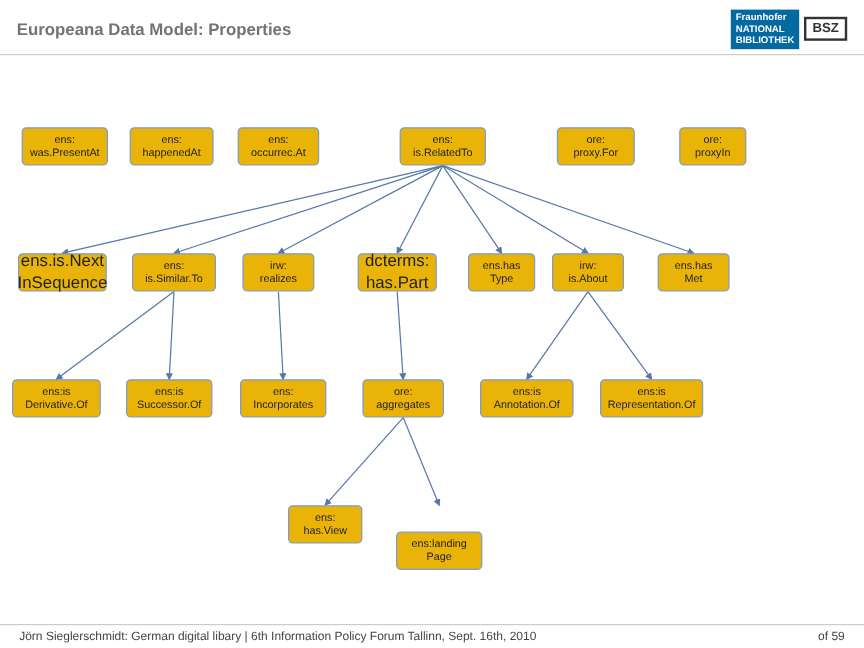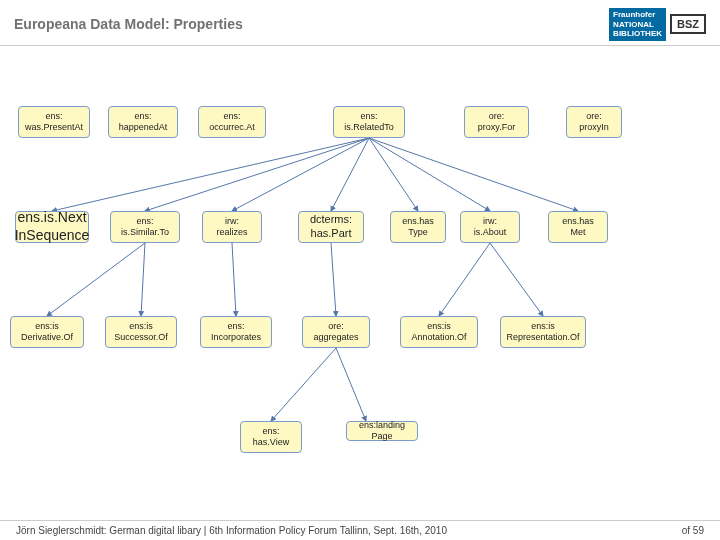--- a/index.html
+++ b/index.html
@@ -58,21 +58,21 @@
       position: absolute;
       top: 0; left: 0;
       width: 720px;
       height: 460px;
       pointer-events: none;
     }
 
     
     .node {
       position: absolute;
-      background: #fef9c3;
+      background: #eab308;
       border: 1px solid #7a9ccc;
       border-radius: 4px;
       text-align: center;
       padding: 3px 5px;
       font-size: 9.5px;
       line-height: 1.3;
       color: #222;
       white-space: nowrap;
     }
 
@@ -153,21 +153,21 @@
     <div class="node" style="left: 464px; top: 60px; width: 65px; height: 32px; display: flex; align-items: center; justify-content: center; font-size: 9px; line-height: 1.25; white-space: pre;">ore:
 proxy.For</div>
     <div class="node" style="left: 566px; top: 60px; width: 56px; height: 32px; display: flex; align-items: center; justify-content: center; font-size: 9px; line-height: 1.25; white-space: pre;">ore:
 proxyIn</div>
     <div class="node" style="left: 15px; top: 165px; width: 74px; height: 32px; display: flex; align-items: center; justify-content: center; font-size: 14px; line-height: 1.25; white-space: pre;">ens.is.Next
 InSequence</div>
     <div class="node" style="left: 110px; top: 165px; width: 70px; height: 32px; display: flex; align-items: center; justify-content: center; font-size: 9px; line-height: 1.25; white-space: pre;">ens:
 is.Similar.To</div>
     <div class="node" style="left: 202px; top: 165px; width: 60px; height: 32px; display: flex; align-items: center; justify-content: center; font-size: 9px; line-height: 1.25; white-space: pre;">irw:
 realizes</div>
-    <div class="node" style="left: 298px; top: 165px; width: 66px; height: 32px; display: flex; align-items: center; justify-content: center; font-size: 11px; line-height: 1.25; white-space: pre;">dcterms:
+    <div class="node" style="left: 298px; top: 165px; width: 66px; height: 32px; display: flex; align-items: center; justify-content: center; font-size: 14px; line-height: 1.25; white-space: pre;">dcterms:
 has.Part</div>
     <div class="node" style="left: 390px; top: 165px; width: 56px; height: 32px; display: flex; align-items: center; justify-content: center; font-size: 9px; line-height: 1.25; white-space: pre;">ens.has
 Type</div>
     <div class="node" style="left: 460px; top: 165px; width: 60px; height: 32px; display: flex; align-items: center; justify-content: center; font-size: 9px; line-height: 1.25; white-space: pre;">irw:
 is.About</div>
     <div class="node" style="left: 548px; top: 165px; width: 60px; height: 32px; display: flex; align-items: center; justify-content: center; font-size: 9px; line-height: 1.25; white-space: pre;">ens.has
 Met</div>
     <div class="node" style="left: 10px; top: 270px; width: 74px; height: 32px; display: flex; align-items: center; justify-content: center; font-size: 9px; line-height: 1.25; white-space: pre;">ens:is
 Derivative.Of</div>
     <div class="node" style="left: 105px; top: 270px; width: 72px; height: 32px; display: flex; align-items: center; justify-content: center; font-size: 9px; line-height: 1.25; white-space: pre;">ens:is
@@ -175,20 +175,20 @@
     <div class="node" style="left: 200px; top: 270px; width: 72px; height: 32px; display: flex; align-items: center; justify-content: center; font-size: 9px; line-height: 1.25; white-space: pre;">ens:
 Incorporates</div>
     <div class="node" style="left: 302px; top: 270px; width: 68px; height: 32px; display: flex; align-items: center; justify-content: center; font-size: 9px; line-height: 1.25; white-space: pre;">ore:
 aggregates</div>
     <div class="node" style="left: 400px; top: 270px; width: 78px; height: 32px; display: flex; align-items: center; justify-content: center; font-size: 9px; line-height: 1.25; white-space: pre;">ens:is
 Annotation.Of</div>
     <div class="node" style="left: 500px; top: 270px; width: 86px; height: 32px; display: flex; align-items: center; justify-content: center; font-size: 9px; line-height: 1.25; white-space: pre;">ens:is
 Representation.Of</div>
     <div class="node" style="left: 240px; top: 375px; width: 62px; height: 32px; display: flex; align-items: center; justify-content: center; font-size: 9px; line-height: 1.25; white-space: pre;">ens:
 has.View</div>
-    <div class="node" style="left: 330px; top: 375px; width: 72px; height: 20px; display: flex; align-items: center; justify-content: center; font-size: 9px; line-height: 1.25; white-space: pre; margin-left: 16px;">ens:landing
+    <div class="node" style="left: 330px; top: 397px; width: 72px; height: 32px; display: flex; align-items: center; justify-content: center; font-size: 9px; line-height: 1.25; white-space: pre;">ens:landing
 Page</div>
   </div>
 
 <div id="footer">
   <span>Jörn Sieglerschmidt: German digital libary | 6th Information Policy Forum Tallinn, Sept. 16th, 2010</span>
   <span>of 59</span>
 </div>
 
 </body></html>

